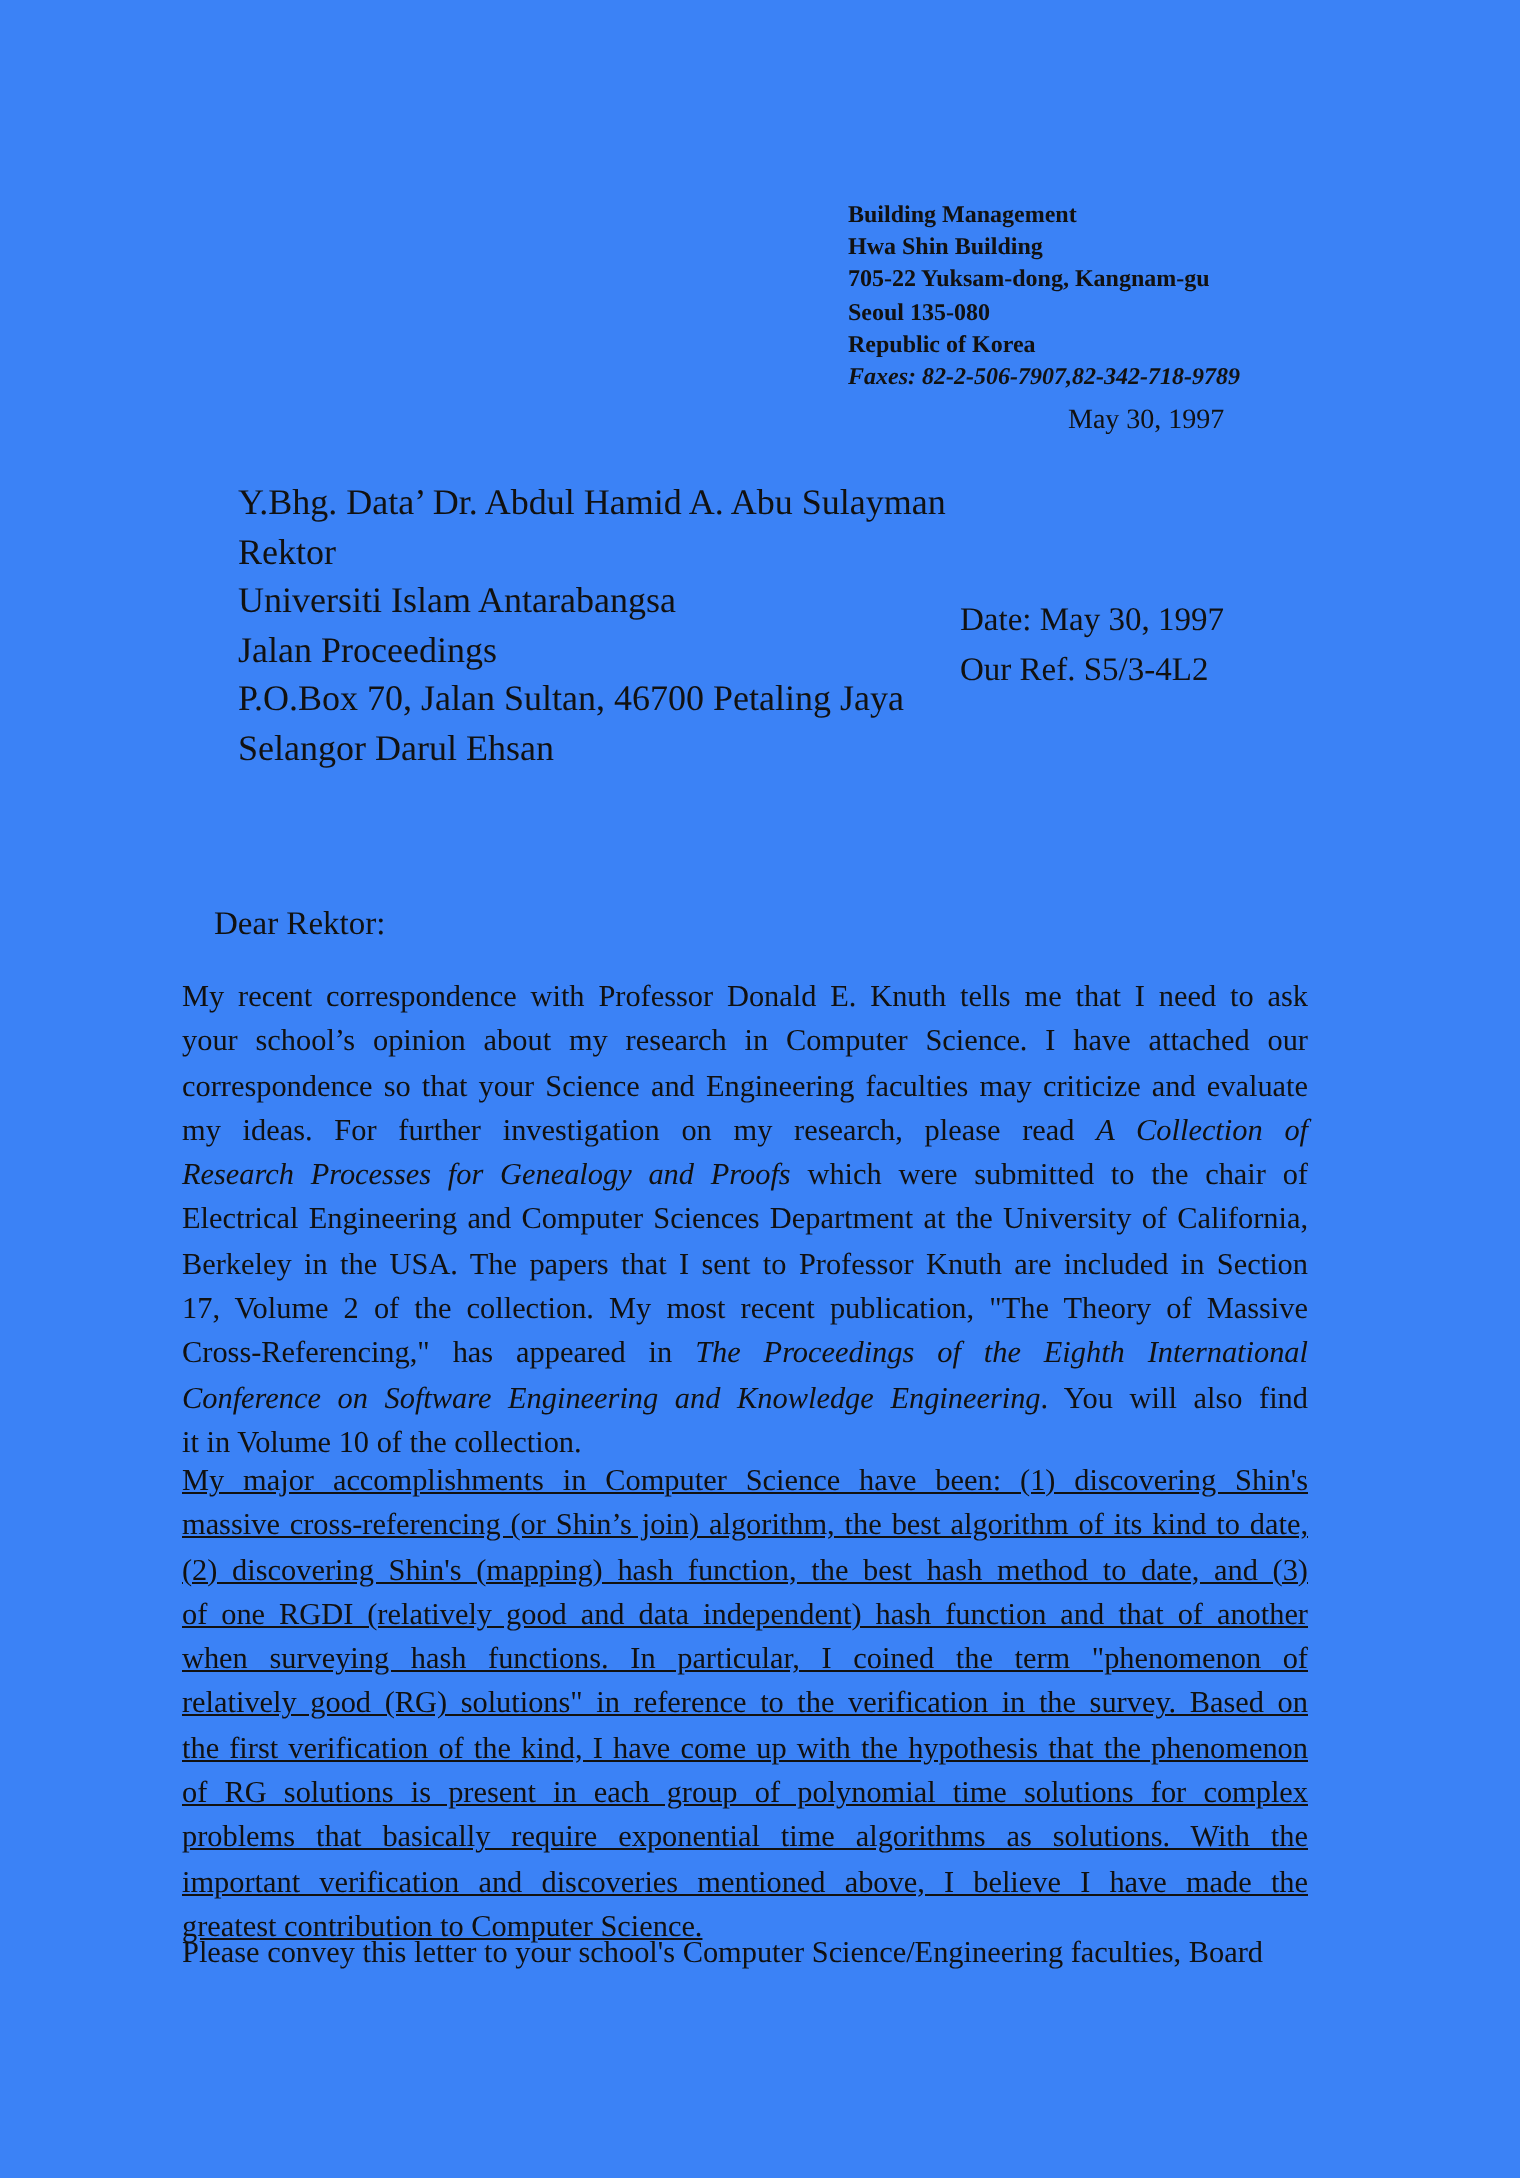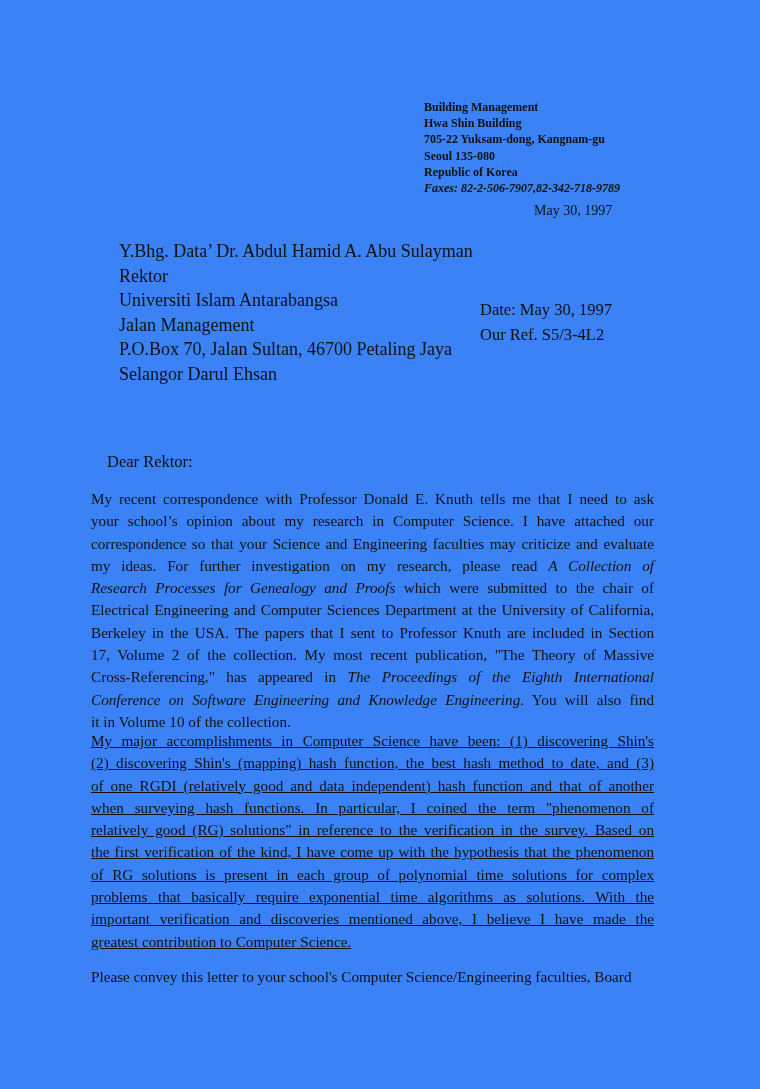--- a/index.html
+++ b/index.html
@@ -36,21 +36,21 @@
     <div>Republic of Korea</div>
     <div class="fax">Faxes: 82-2-506-7907,82-342-718-9789</div>
   </div>
 
   <div class="top-date">May 30, 1997</div>
 
   <div class="recipient">
     <div>Y.Bhg. Data’ Dr. Abdul Hamid A. Abu Sulayman</div>
     <div>Rektor</div>
     <div>Universiti Islam Antarabangsa</div>
-    <div>Jalan Management</div>
+    <div>Jalan Proceedings</div>
     <div>P.O.Box 70, Jalan Sultan, 46700 Petaling Jaya</div>
     <div>Selangor Darul Ehsan</div>
   </div>
 
   <div class="refs">
     <div>Date: May 30, 1997</div>
     <div>Our Ref. S5/3-4L2</div>
   </div>
 
   <div class="salutation">Dear Rektor:</div>
@@ -63,20 +63,21 @@
       <span class="line"><i>Research Processes for Genealogy and Proofs</i><span> which were submitted to the chair of</span></span>
       <span class="line"><span>Electrical Engineering and Computer Sciences Department at the University of California,</span></span>
       <span class="line"><span>Berkeley in the USA.  The papers that I sent to Professor Knuth are included in Section</span></span>
       <span class="line"><span>17, Volume 2 of the collection.  My most recent publication, "The Theory of Massive</span></span>
       <span class="line"><span>Cross-Referencing," has appeared in </span><i>The Proceedings of the Eighth International</i></span>
       <span class="line"><i>Conference on Software Engineering and Knowledge Engineering</i><span>.  You will also find</span></span>
       <span class="line last"><span>it in Volume 10 of the collection.</span></span>
     </div>
   <div class="para p2">
       <span class="line"><span>My major accomplishments in Computer Science have been: (1) discovering Shin's</span></span>
+      <span class="line"><span>massive cross-referencing (or Shin’s join) algorithm, the best algorithm of its kind to date,</span></span>
       <span class="line"><span>(2) discovering Shin's (mapping) hash function, the best hash method to date, and (3)</span></span>
       <span class="line"><span>of one RGDI (relatively good and data independent) hash function and that of another</span></span>
       <span class="line"><span>when surveying hash functions.  In particular, I coined the term "phenomenon of</span></span>
       <span class="line"><span>relatively good (RG) solutions" in reference to the verification in the survey.  Based on</span></span>
       <span class="line"><span>the first verification of the kind, I have come up with the hypothesis that the phenomenon</span></span>
       <span class="line"><span>of RG solutions is present in each group of polynomial time solutions for complex</span></span>
       <span class="line"><span>problems that basically require exponential time algorithms as solutions. With the</span></span>
       <span class="line"><span>important verification and discoveries mentioned above, I believe I have made the</span></span>
       <span class="line last"><span>greatest contribution to Computer Science.</span></span>
     </div>

